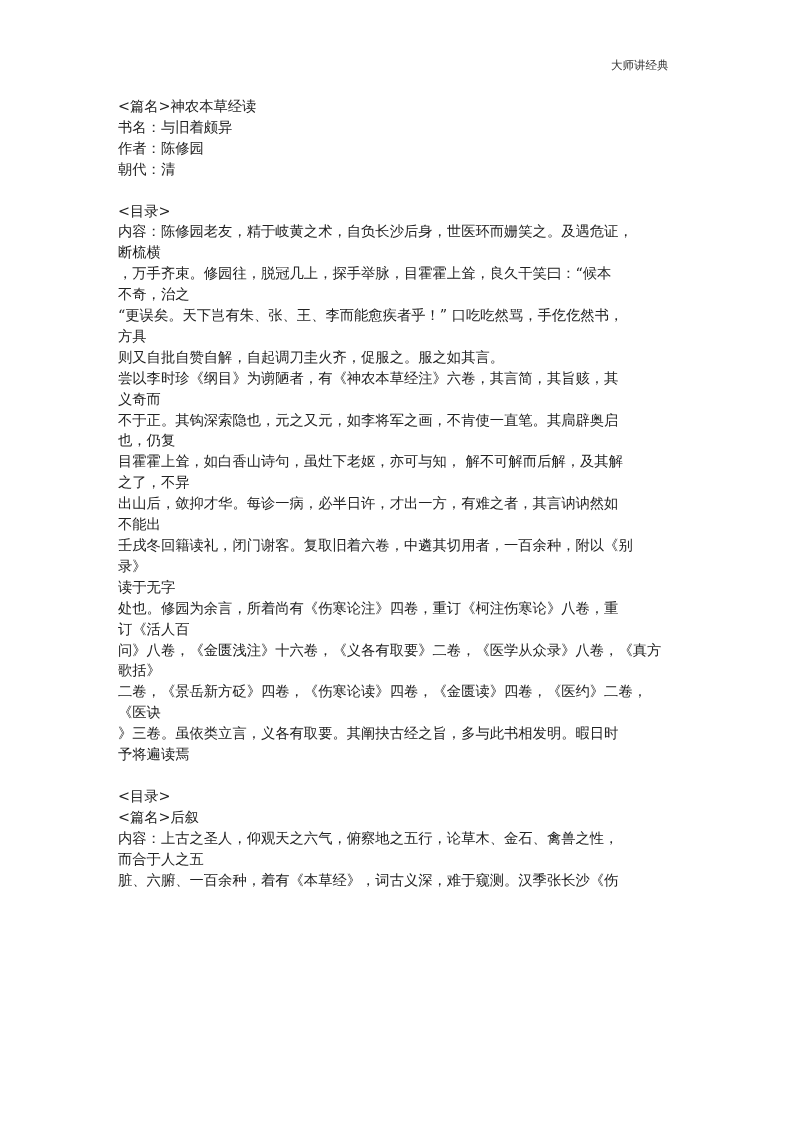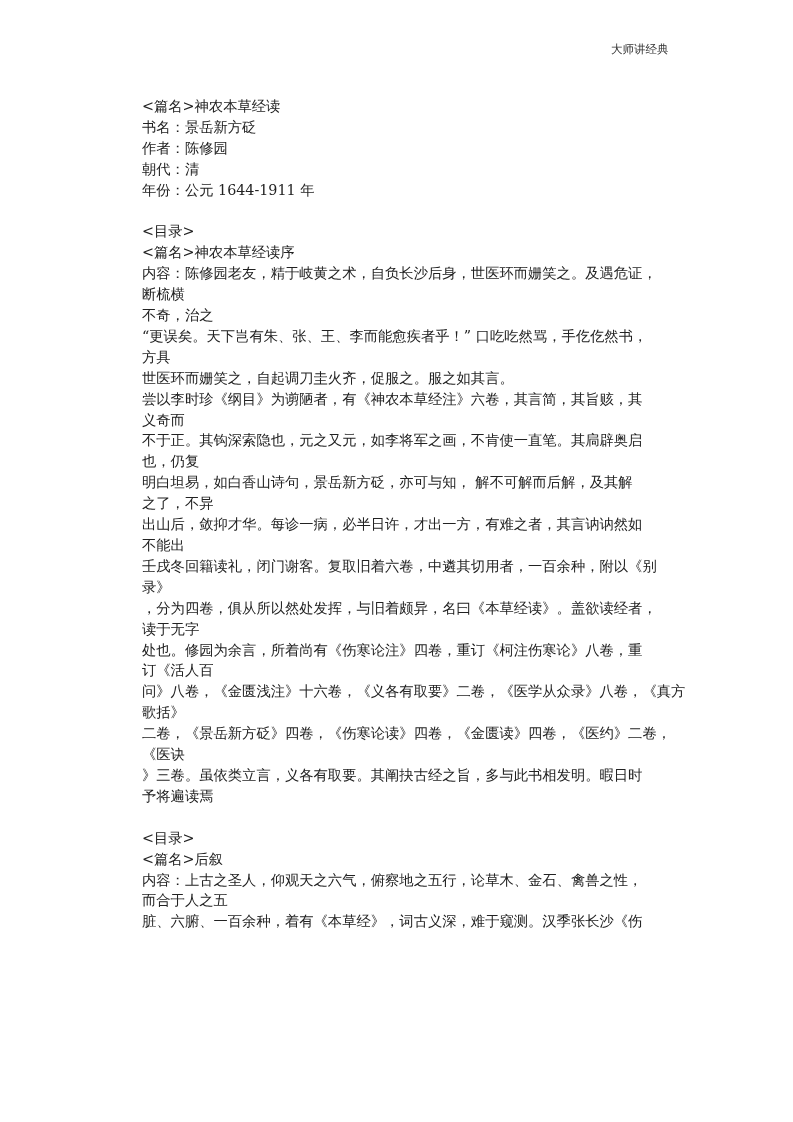--- a/index.html
+++ b/index.html
@@ -1,57 +1,55 @@
 <!DOCTYPE html>
 <html><head>
 <meta charset="utf-8">
 <style>
   html, body { margin: 0; padding: 0; background: #ffffff; }
   body { width: 793px; height: 1122px; position: relative; overflow: hidden;
          font-family: "DejaVu Serif", "Liberation Serif", serif; color: #222; }
-  .header { position: absolute; top: 42px; left: 611px; font-size: 11.5px; color: #333; }
+  .header { position: absolute; top: 58px; left: 611px; font-size: 11.5px; color: #333; }
   .content { position: absolute; top: 96px; left: 118px; width: 566px;
              font-size: 14.3px; line-height: 20.9px; }
-  .line { white-space: nowrap; min-height: 20.9px; margin-left: 24px; }
+  .line { white-space: nowrap; min-height: 20.9px; }
   .blank { height: 20.9px; }
 </style>
 </head>
 <body>
 
 <div class="header">大师讲经典</div>
 
 <div class="content">
   <div id="meta">
       <div class="line">&lt;篇名&gt;神农本草经读</div>
-      <div class="line">书名：景岳新方砭</div>
+      <div class="line">书名：与旧着颇异</div>
       <div class="line">作者：陈修园</div>
       <div class="line">朝代：清</div>
-      <div class="line">年份：公元 1644-1911 年</div>
     </div>
   <div class="blank"></div>
   <div id="s1">
       <div class="line">&lt;目录&gt;</div>
-      <div class="line">&lt;篇名&gt;神农本草经读序</div>
       <div class="line">内容：陈修园老友，精于岐黄之术，自负长沙后身，世医环而姗笑之。及遇危证，</div>
       <div class="line">断梳横</div>
+      <div class="line">，万手齐束。修园往，脱冠几上，探手举脉，目霍霍上耸，良久干笑曰：“候本</div>
       <div class="line">不奇，治之</div>
       <div class="line">“更误矣。天下岂有朱、张、王、李而能愈疾者乎！” 口吃吃然骂，手仡仡然书，</div>
       <div class="line">方具</div>
-      <div class="line">世医环而姗笑之，自起调刀圭火齐，促服之。服之如其言。</div>
+      <div class="line">则又自批自赞自解，自起调刀圭火齐，促服之。服之如其言。</div>
       <div class="line">尝以李时珍《纲目》为谫陋者，有《神农本草经注》六卷，其言简，其旨赅，其</div>
       <div class="line">义奇而</div>
       <div class="line">不于正。其钩深索隐也，元之又元，如李将军之画，不肯使一直笔。其扃辟奥启</div>
       <div class="line">也，仍复</div>
-      <div class="line">明白坦易，如白香山诗句，景岳新方砭，亦可与知， 解不可解而后解，及其解</div>
+      <div class="line">目霍霍上耸，如白香山诗句，虽灶下老妪，亦可与知， 解不可解而后解，及其解</div>
       <div class="line">之了，不异</div>
       <div class="line">出山后，敛抑才华。每诊一病，必半日许，才出一方，有难之者，其言讷讷然如</div>
       <div class="line">不能出</div>
       <div class="line">壬戌冬回籍读礼，闭门谢客。复取旧着六卷，中遴其切用者，一百余种，附以《别</div>
       <div class="line">录》</div>
-      <div class="line">，分为四卷，俱从所以然处发挥，与旧着颇异，名曰《本草经读》。盖欲读经者，</div>
       <div class="line">读于无字</div>
       <div class="line">处也。修园为余言，所着尚有《伤寒论注》四卷，重订《柯注伤寒论》八卷，重</div>
       <div class="line">订《活人百</div>
       <div class="line">问》八卷，《金匮浅注》十六卷，《义各有取要》二卷，《医学从众录》八卷，《真方</div>
       <div class="line">歌括》</div>
       <div class="line">二卷，《景岳新方砭》四卷，《伤寒论读》四卷，《金匮读》四卷，《医约》二卷，</div>
       <div class="line">《医诀</div>
       <div class="line">》三卷。虽依类立言，义各有取要。其阐抉古经之旨，多与此书相发明。暇日时</div>
       <div class="line">予将遍读焉</div>
     </div>

